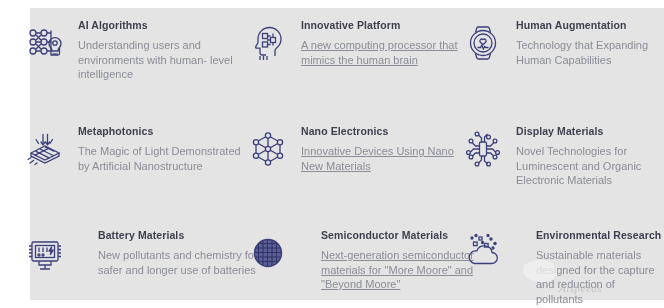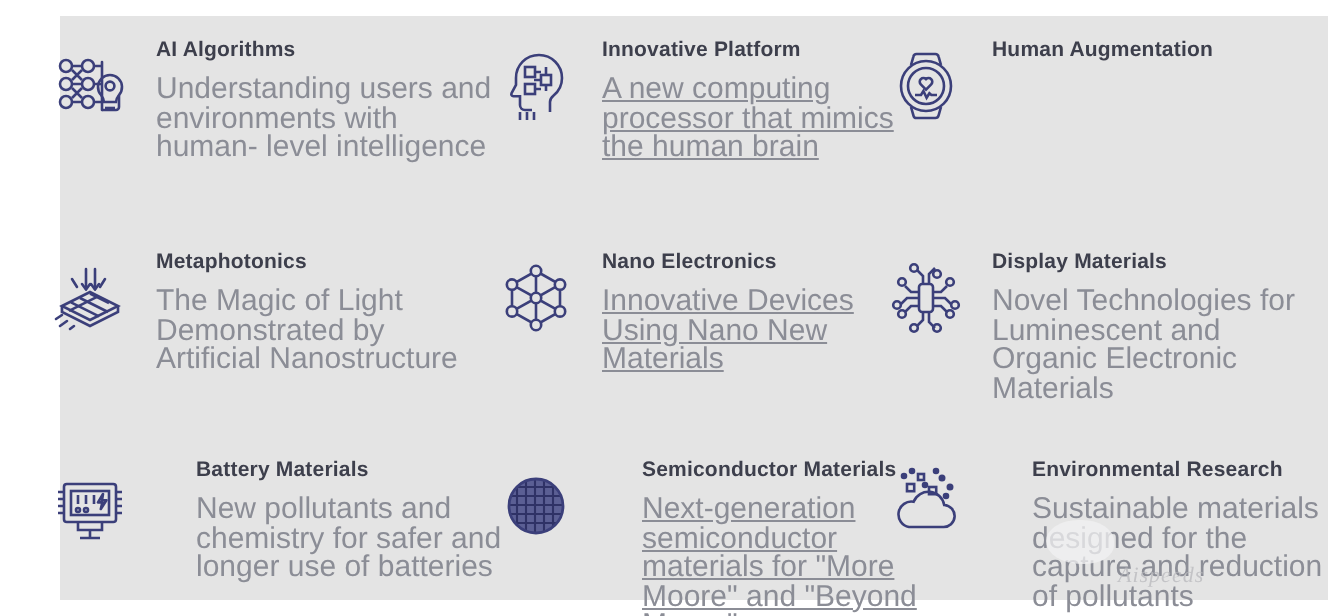--- a/index.html
+++ b/index.html
@@ -40,29 +40,29 @@
   .cell-title{
     font-size:10.5px;
     font-weight:bold;
     color:#3d3f4c;
     line-height:13px;
     margin:0 0 6px 0;
     letter-spacing:.1px;
     white-space:nowrap;
   }
   .cell-desc{
-    font-size:15px;
+    font-size:11px;
     color:#8b8d96;
     line-height:14.5px;
     margin:0;
     max-width:165px;
   }
   .col0{left:22px;}
   .col1{left:245px;}
-  .col2{left:440px;justify-content:space-between;}
+  .col2{left:460px;justify-content:space-between;}
   .row0{top:18px;}
   .row1{top:124px;}
   .row2{top:228px;gap:20px;}
   .col0 .cell-desc{max-width:168px;}
   .col1 .cell-desc{max-width:160px;text-decoration:underline;}
   .col2 .cell-desc{max-width:155px;}
   .watermark{
     position:absolute;
     left:523px;top:258px;
     width:132px;height:30px;
@@ -140,20 +140,21 @@
           <circle cx="23" cy="23" r="12.5"></circle>
           <circle cx="23" cy="23" r="9"></circle>
           <path d="M15.5 12.5l1.2-4.2A1.6 1.6 0 0 1 18.3 7h9.4c.8 0 1.4.5 1.6 1.3l1.2 4.2"></path>
           <path d="M15.5 33.5l1.2 4.2A1.6 1.6 0 0 0 18.3 39h9.4c.8 0 1.4-.5 1.6-1.3l1.2-4.2"></path>
           <path d="M23 24.8l-2.6-2.6a1.85 1.85 0 0 1 0-2.6 1.85 1.85 0 0 1 2.6 0 1.85 1.85 0 0 1 2.6 0 1.85 1.85 0 0 1 0 2.6z"></path>
           <path d="M17.5 27.5h3l1.2-2 1.6 3.4 1.4-2.3 1 .9h2.8"></path>
         </svg>
       </div>
       <div class="cell-text">
         <p class="cell-title">Human Augmentation</p>
+        <p class="cell-desc">Technology that Expanding Human Capabilities</p>
       </div>
     </div>
 
     <div class="cell col0 row1">
       <div class="cell-icon">
         <svg viewBox="0 0 46 46" fill="none" stroke="#3b3f7a" stroke-width="1.3">
           <path d="M9 27l14-7 14 7-14 7z"></path>
           <path d="M9 27v3l14 7 14-7v-3"></path>
           <path d="M13.5 25.2l14 7M18 23l14 7M23 20.8l9.5 4.7"></path>
           <path d="M12.5 29.4l14-7"></path>

